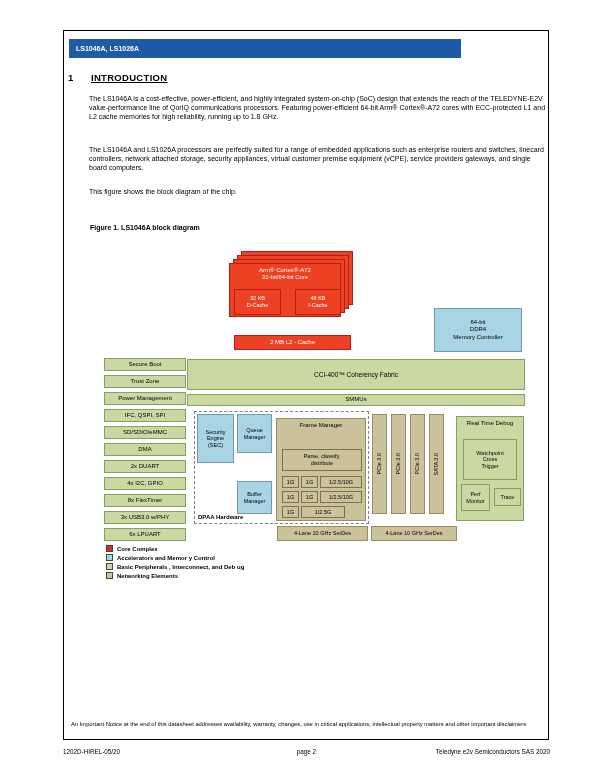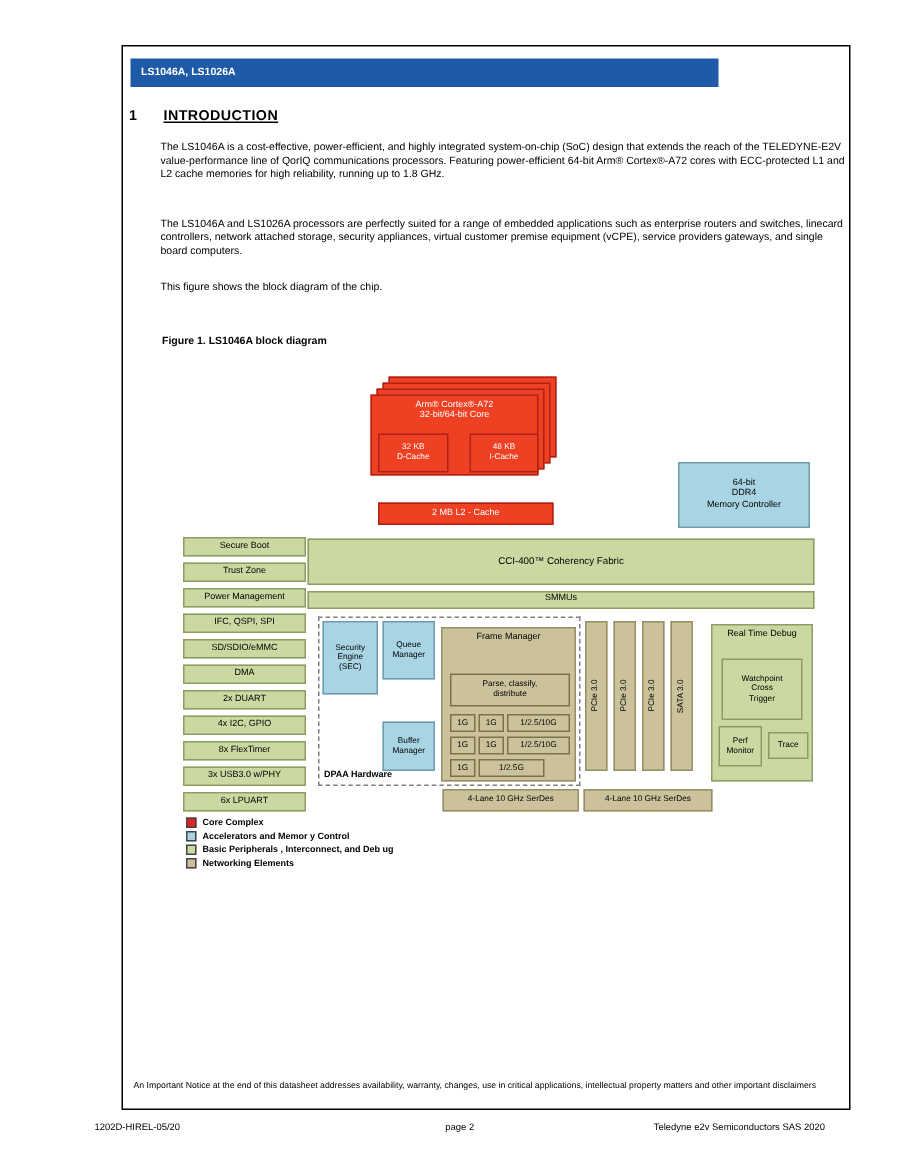--- a/index.html
+++ b/index.html
@@ -3,21 +3,21 @@
 <meta charset="utf-8">
 <style>
   * { margin:0; padding:0; box-sizing:border-box; }
   html,body { background:#ffffff; }
   body {
     width:612px; height:778px; position:relative; overflow:hidden;
     font-family:"Liberation Sans", sans-serif; color:#000;
   }
   .frame {
     position:absolute; left:63px; top:30px; width:486px; height:710px;
-    border:1px solid #000; background:#fff;margin-left:18px;
+    border:1px solid #000; background:#fff;
   }
   .header-bar {
     position:absolute; left:5px; top:8px; width:392px; height:19px;
     background:#1e5aa7; color:#fff; font-size:7px; font-weight:bold;
     display:flex; align-items:center; padding-left:7px;
   }
   .heading { position:absolute; left:4px; top:41px; font-size:9.5px; font-weight:bold; }
   .heading .h-num { display:inline-block; width:23px; }
   .heading .h-title { text-decoration:underline; letter-spacing:0.3px; }
   .para { position:absolute; left:25px; width:458px; font-size:7px; line-height:1.25; }

